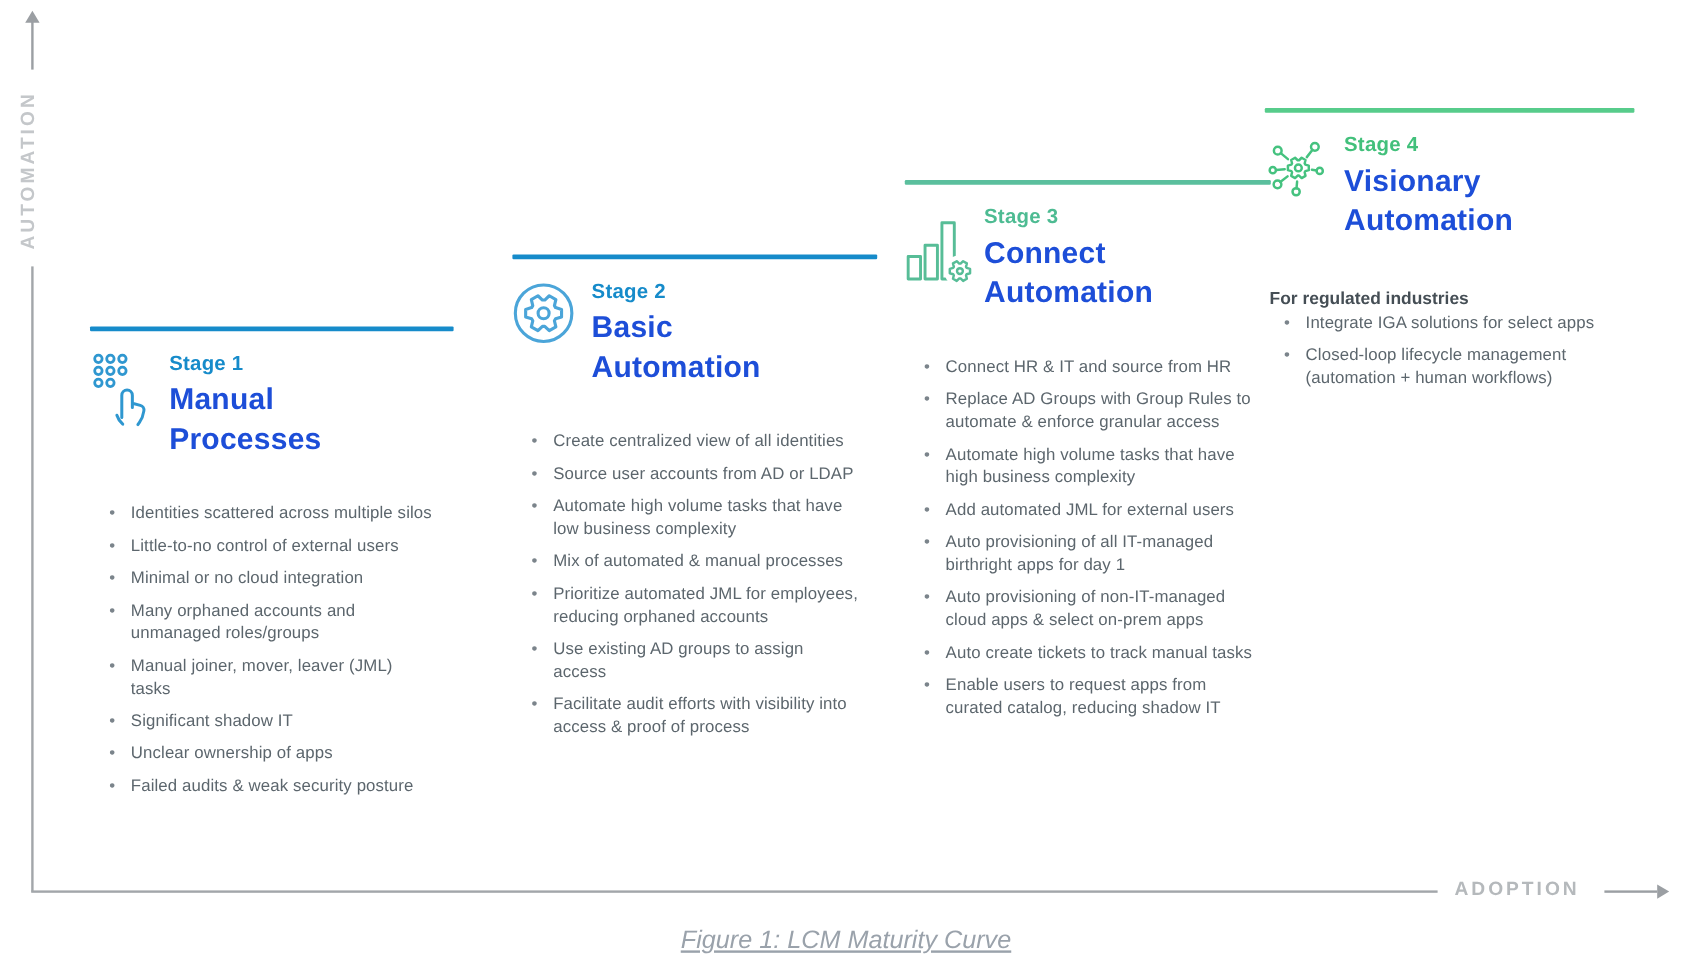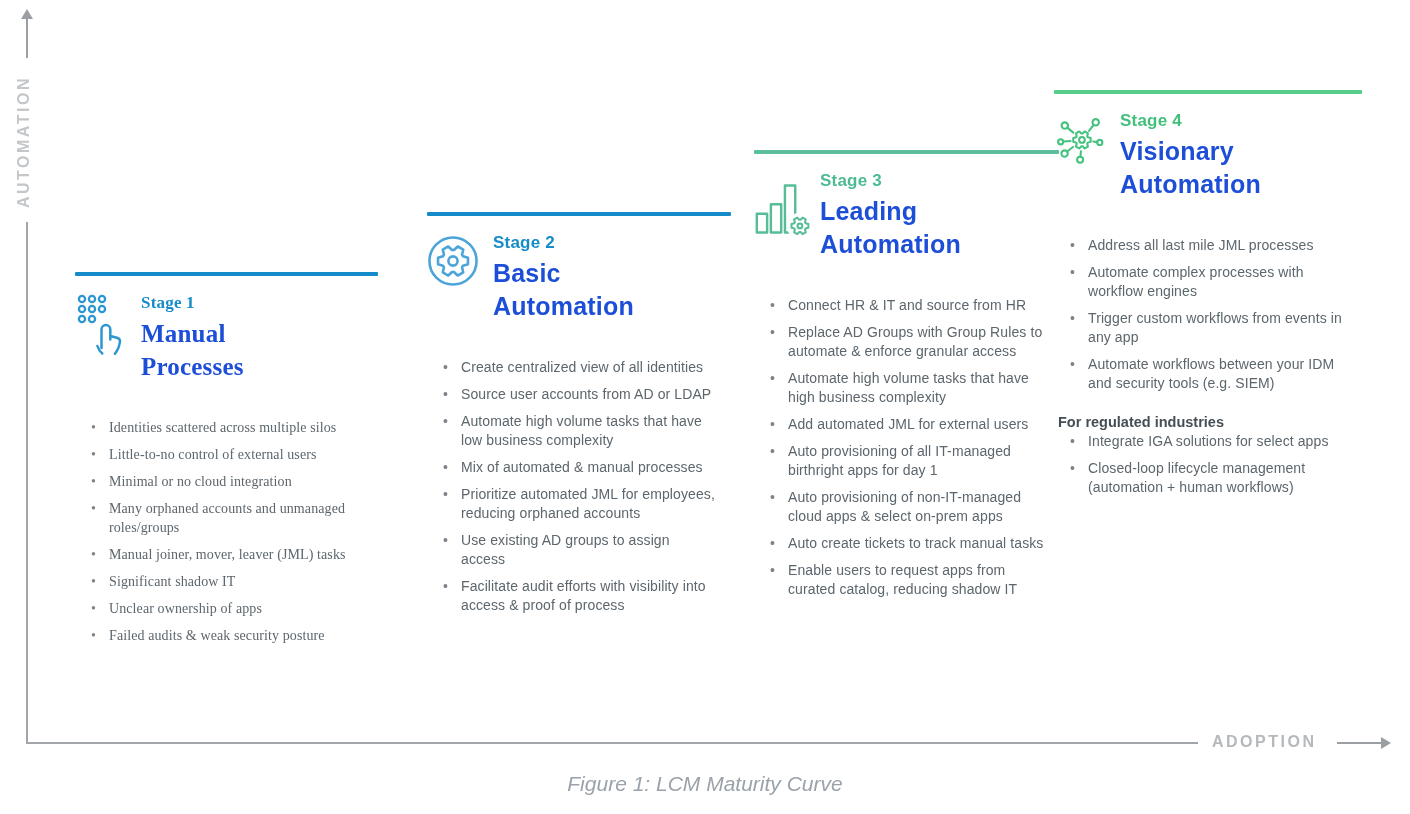--- a/index.html
+++ b/index.html
@@ -16,25 +16,25 @@
     white-space:nowrap;color:#c4c7ca;font-size:16px;font-weight:bold;letter-spacing:2.5px;}
   .y-line{position:absolute;left:26px;top:222px;width:2px;height:521px;background:#a2a6aa;}
   .x-line{position:absolute;left:26px;top:742px;width:1172px;height:2px;background:#a2a6aa;}
   .x-axis-label{position:absolute;left:1212px;top:733px;color:#b5b9bc;font-size:16px;font-weight:bold;letter-spacing:2.5px;}
   .x-arrow-line{position:absolute;left:1337px;top:742px;width:44px;height:2px;background:#9b9fa3;}
   .x-arrow-head{position:absolute;left:1381px;top:737px;width:0;height:0;
     border-top:6px solid transparent;border-bottom:6px solid transparent;border-left:10px solid #9b9fa3;}
 
   
   .caption{position:absolute;left:0;top:772px;width:1410px;text-align:center;
-    color:#9aa2ab;font-size:21px;font-style:italic;}
+    color:#9aa2ab;font-size:21px;font-style:italic;text-decoration:underline;}
 
   
   .col{position:absolute;}
-  .col-1{left:75px;top:272px;width:303px;font-family:Liberation Serif, serif;}
+  .col-1{left:75px;top:272px;width:303px;}
   .col-2{left:427px;top:212px;width:304px;}
   .col-3{left:754px;top:150px;width:305px;}
   .col-4{left:1054px;top:90px;width:308px;}
   .bar{height:4px;width:100%;border-radius:1px;}
   .bar-blue{background:#168bca;}
   .bar-green3{background:#5bbf9d;}
   .bar-green4{background:#57cc8b;}
   .header{position:relative;margin-top:16px;min-height:110px;}
   .icon-box{position:absolute;left:0;top:0;}
   .htext{margin-left:66px;}
@@ -149,21 +149,21 @@
           <circle cx="49" cy="51" r="14" fill="#ffffff" stroke="none"></circle>
           <g transform="translate(49,51) scale(0.92)" stroke-width="2.4">
             <path d="M6.53,-3.04 L9.78,-2.08 L9.78,2.08 L6.53,3.04 L5.9,4.13 L6.69,7.43 L3.09,9.51 L0.63,7.17 L-0.63,7.17 L-3.09,9.51 L-6.69,7.43 L-5.9,4.13 L-6.53,3.04 L-9.78,2.08 L-9.78,-2.08 L-6.53,-3.04 L-5.9,-4.13 L-6.69,-7.43 L-3.09,-9.51 L-0.63,-7.17 L0.63,-7.17 L3.09,-9.51 L6.69,-7.43 L5.9,-4.13 Z"></path>
             <circle cx="0" cy="0" r="2.8"></circle>
           </g>
         </svg>
       </span>
       <div class="htext">
         <div class="stage-label lbl-green3">Stage 3</div>
         <div class="title">
-          <span>Leading</span>
+          <span>Connect</span>
           <span>Automation</span>
         </div>
       </div>
     </div>
     <ul class="bullets">
       <li>Connect HR &amp; IT and source from HR</li>
       <li>Replace AD Groups with Group Rules to automate &amp; enforce granular access</li>
       <li>Automate high volume tasks that have high business complexity</li>
       <li>Add automated JML for external users</li>
       <li>Auto provisioning of all IT-managed birthright apps for day 1</li>
@@ -197,26 +197,20 @@
         </svg>
       </span>
       <div class="htext">
         <div class="stage-label lbl-green4">Stage 4</div>
         <div class="title">
           <span>Visionary</span>
           <span>Automation</span>
         </div>
       </div>
     </div>
-    <ul class="bullets">
-      <li>Address all last mile JML processes</li>
-      <li>Automate complex processes with workflow engines</li>
-      <li>Trigger custom workflows from events in any app</li>
-      <li>Automate workflows between your IDM and security tools (e.g. SIEM)</li>
-    </ul>
     <div class="subheading">For regulated industries</div>
     <ul class="bullets sub-bullets">
       <li>Integrate IGA solutions for select apps</li>
       <li>Closed-loop lifecycle management (automation + human workflows)</li>
     </ul>
   </div>
 
   <div class="caption">Figure 1: LCM Maturity Curve</div>
 
 </div>

